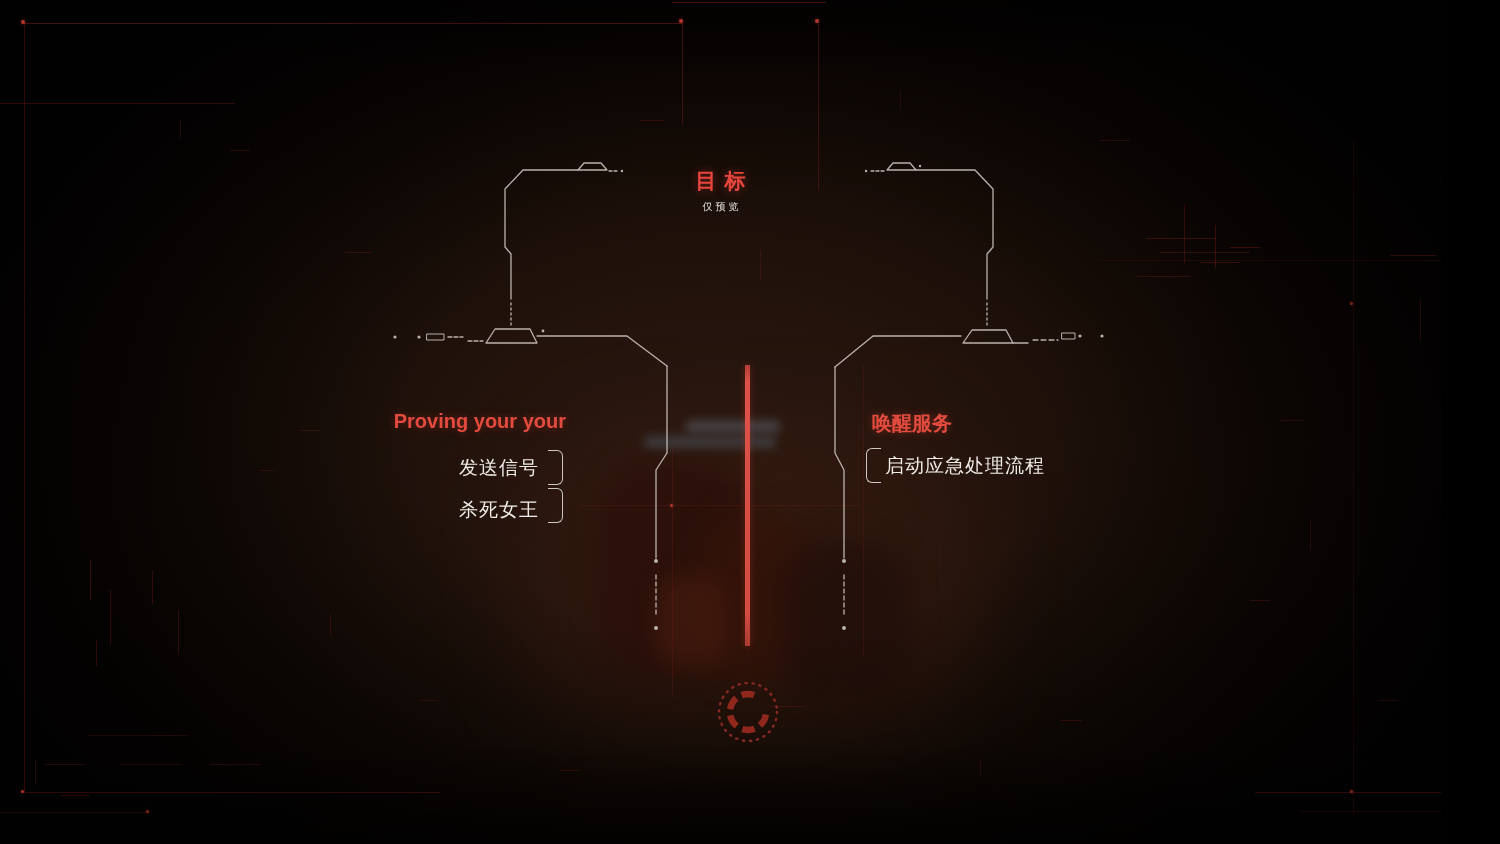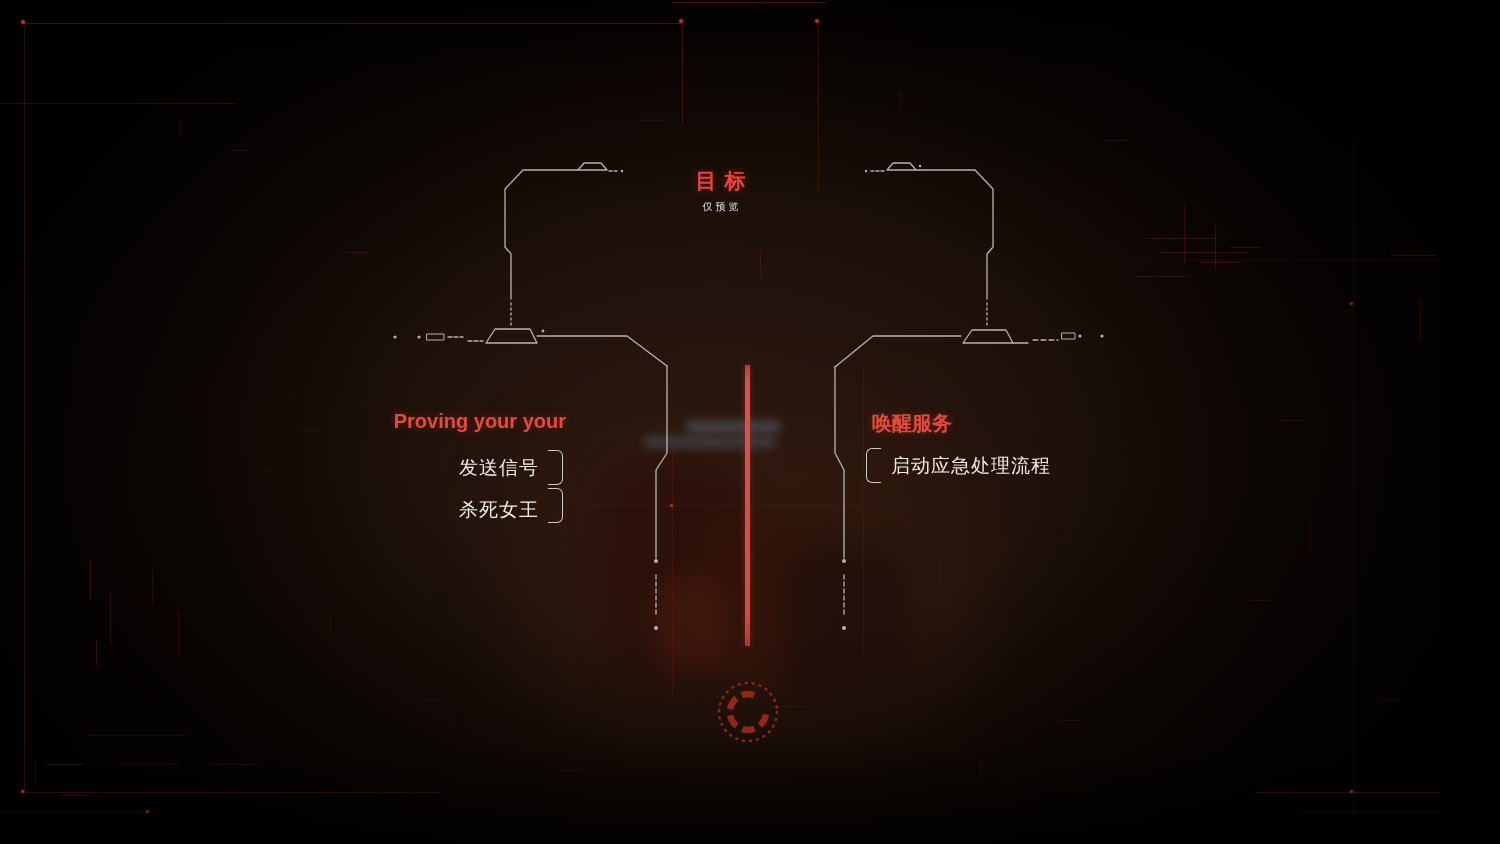--- a/index.html
+++ b/index.html
@@ -46,21 +46,21 @@
   .group-title{position:absolute;font-size:20px;font-weight:bold;color:#e44b3f;
     text-shadow:0 0 9px rgba(215,65,50,.4);white-space:nowrap;}
   .group-title.gleft{right:875px;top:410px;}
   .group-title.gright{left:872px;top:410px;}
 
   .task-row{position:absolute;display:flex;align-items:center;white-space:nowrap;}
   .task-row .tlabel{font-size:19px;color:#efece7;letter-spacing:1px;}
   .task-row.tleft{right:878px;flex-direction:row;}
   .task-row.tleft .tlabel{margin-right:9px;}
   .task-row.tright{left:866px;}
-  .task-row.tright .tlabel{margin-left:10px;}
+  .task-row.tright .tlabel{margin-left:4px;}
   .bracket{width:15px;height:35px;opacity:.92;}
   .bracket.bright{border-top:1.5px solid #ddd7d0;border-right:1.5px solid #ddd7d0;border-bottom:1.5px solid #ddd7d0;border-radius:0 6px 6px 0;}
   .bracket.bleft{border-top:1.5px solid #ddd7d0;border-left:1.5px solid #ddd7d0;border-bottom:1.5px solid #ddd7d0;border-radius:6px 0 0 6px;}
 
   .spinner{position:absolute;left:712px;top:676px;}
 </style>
 </head>
 <body>
 
 <div class="stage">

